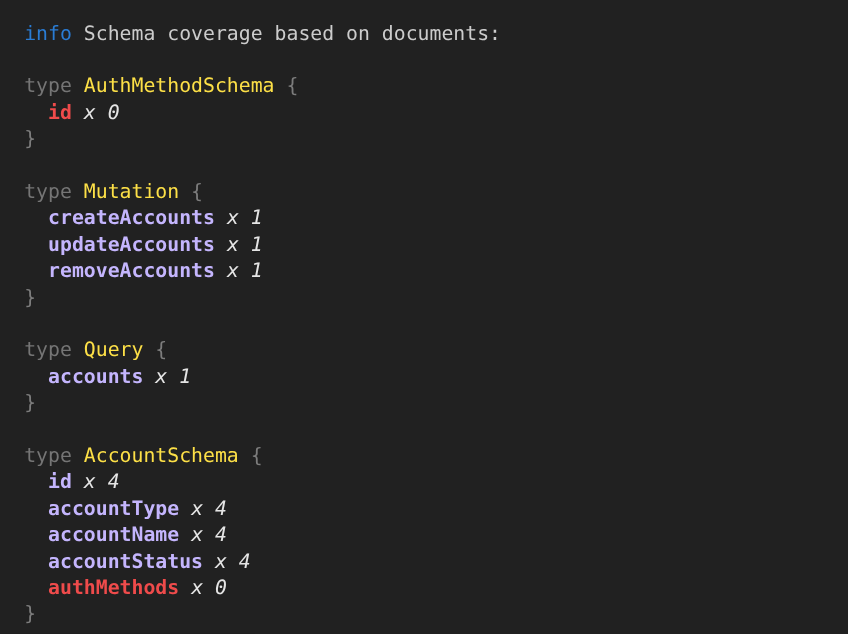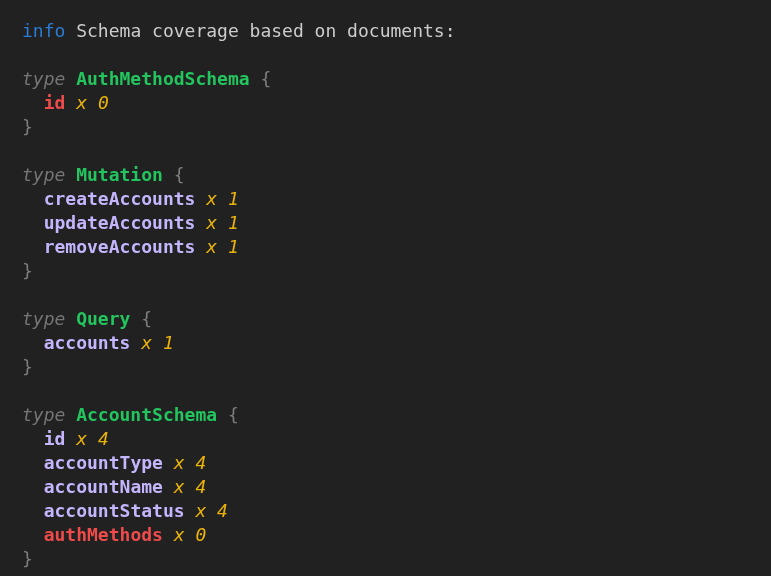--- a/index.html
+++ b/index.html
@@ -20,23 +20,23 @@
     font-family: "DejaVu Sans Mono", monospace;
     font-size: 18px;
     line-height: 24px;
     white-space: pre;
   }
   .line {
     min-height: 24px;
   }
   .s-info       { color: #2a7cd4; }
   .s-plain      { color: #cccccc; }
-  .s-keyword    { color: #757575; font-style: italic; }
+  .s-keyword    { color: #757575; }
   .s-brace      { color: #7d7d7d; }
-  .s-type       { color: #22c55e; font-weight: bold; }
+  .s-type       { color: #fde047; font-weight: normal; }
   .s-field      { color: #c4b5fd; font-weight: bold; }
   .s-field-zero { color: #ef4b4b; font-weight: bold; }
-  .s-count      { color: #eab308; font-style: italic; }
+  .s-count      { color: #e5e5e5; font-style: italic; }
 </style>
 </head>
 <body>
 
 <div class="terminal"><div class="line"><span class="s-info">info</span><span class="s-plain"> Schema coverage based on documents:</span></div><div class="line"></div><div class="line"><span class="s-keyword">type </span><span class="s-type">AuthMethodSchema</span><span class="s-brace"> {</span></div><div class="line"><span class="s-plain">  </span><span class="s-field-zero">id</span><span class="s-plain"> </span><span class="s-count">x 0</span></div><div class="line"><span class="s-brace">}</span></div><div class="line"></div><div class="line"><span class="s-keyword">type </span><span class="s-type">Mutation</span><span class="s-brace"> {</span></div><div class="line"><span class="s-plain">  </span><span class="s-field">createAccounts</span><span class="s-plain"> </span><span class="s-count">x 1</span></div><div class="line"><span class="s-plain">  </span><span class="s-field">updateAccounts</span><span class="s-plain"> </span><span class="s-count">x 1</span></div><div class="line"><span class="s-plain">  </span><span class="s-field">removeAccounts</span><span class="s-plain"> </span><span class="s-count">x 1</span></div><div class="line"><span class="s-brace">}</span></div><div class="line"></div><div class="line"><span class="s-keyword">type </span><span class="s-type">Query</span><span class="s-brace"> {</span></div><div class="line"><span class="s-plain">  </span><span class="s-field">accounts</span><span class="s-plain"> </span><span class="s-count">x 1</span></div><div class="line"><span class="s-brace">}</span></div><div class="line"></div><div class="line"><span class="s-keyword">type </span><span class="s-type">AccountSchema</span><span class="s-brace"> {</span></div><div class="line"><span class="s-plain">  </span><span class="s-field">id</span><span class="s-plain"> </span><span class="s-count">x 4</span></div><div class="line"><span class="s-plain">  </span><span class="s-field">accountType</span><span class="s-plain"> </span><span class="s-count">x 4</span></div><div class="line"><span class="s-plain">  </span><span class="s-field">accountName</span><span class="s-plain"> </span><span class="s-count">x 4</span></div><div class="line"><span class="s-plain">  </span><span class="s-field">accountStatus</span><span class="s-plain"> </span><span class="s-count">x 4</span></div><div class="line"><span class="s-plain">  </span><span class="s-field-zero">authMethods</span><span class="s-plain"> </span><span class="s-count">x 0</span></div><div class="line"><span class="s-brace">}</span></div></div>
 
 </body></html>

